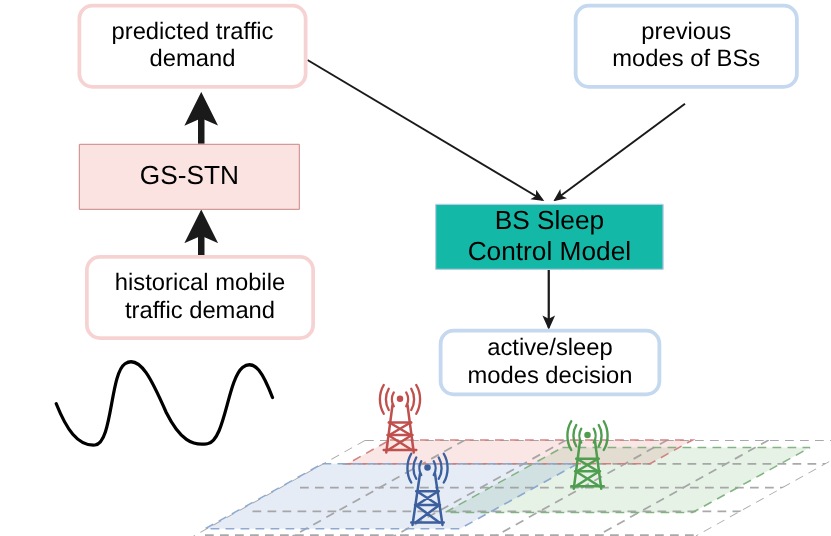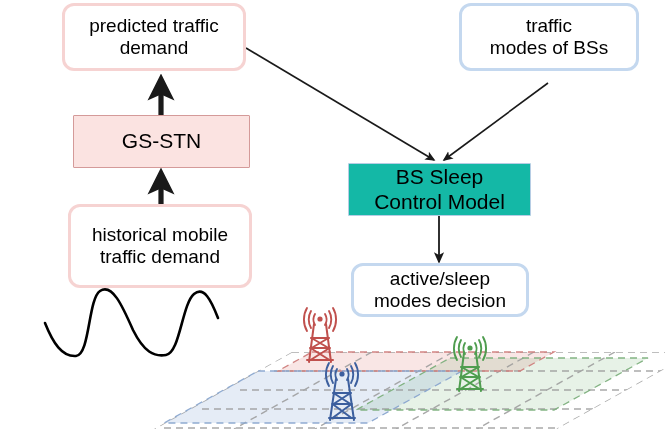--- a/index.html
+++ b/index.html
@@ -165,31 +165,31 @@
     <line x1="518" y1="83" x2="414" y2="160" stroke="#1a1a1a" stroke-width="1.6" marker-end="url(#arrowThin)"></line>
 
     <line x1="409" y1="216" x2="409" y2="262" stroke="#1a1a1a" stroke-width="1.8" marker-end="url(#arrowThin)"></line>
   </svg>
 
   <div class="node pink-outline" style="left:32px;top:3px;width:184px;height:68px;">
     <span>predicted traffic
 demand</span>
   </div>
 
-  <div class="node pink-fill" style="left:43px;top:115px;width:177px;height:53px;">
+  <div class="node pink-fill" style="left:33px;top:115px;width:177px;height:53px;">
     <span>GS-STN</span>
   </div>
 
-  <div class="node pink-outline" style="left:38px;top:204px;width:184px;height:84px;">
+  <div class="node pink-outline" style="left:38px;top:204px;width:184px;height:68px;">
     <span>historical mobile
 traffic demand</span>
   </div>
 
   <div class="node blue-outline" style="left:429px;top:3px;width:180px;height:68px;">
-    <span>traffic
+    <span>previous
 modes of BSs</span>
   </div>
 
   <div class="node blue-fill" style="left:318px;top:163px;width:183px;height:53px;">
     <span>BS Sleep
 Control Model</span>
   </div>
 
   <div class="node blue-outline" style="left:321px;top:263px;width:178px;height:54px;">
     <span>active/sleep

